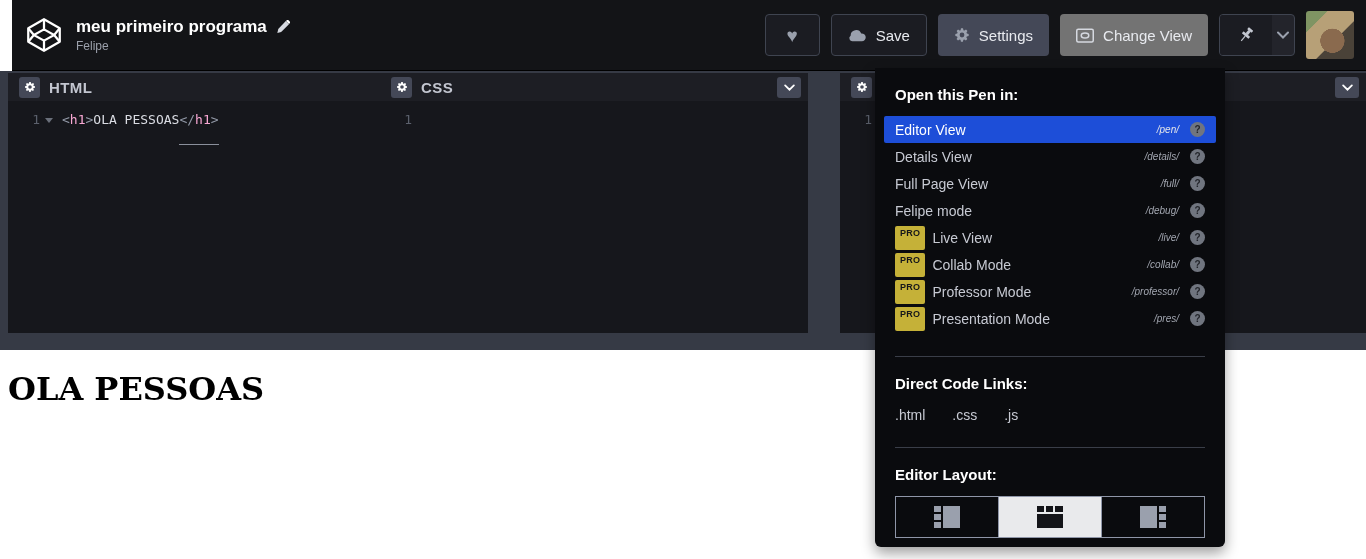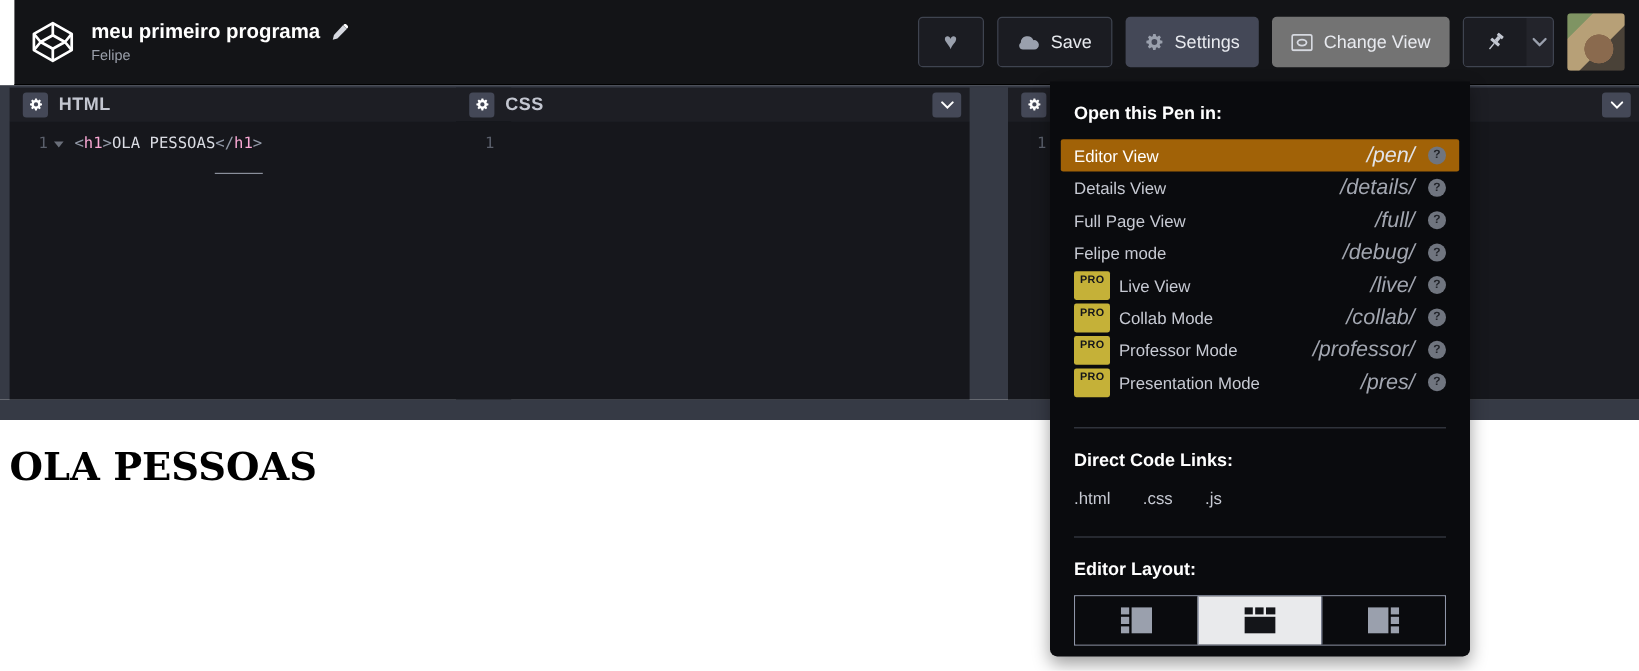--- a/index.html
+++ b/index.html
@@ -84,22 +84,22 @@
     font-size:32px; font-weight:bold; color:#000; line-height:1.15; }
 
   
   .dropdown { position:absolute; left:875px; top:68px; width:350px; height:479px;
     background:#0a0b0e; border-radius:0 0 6px 6px; z-index:20;
     box-shadow:0 6px 14px rgba(0,0,0,.38); }
   .dd-heading { color:#fff; font-weight:bold; font-size:15px; padding:18px 20px 13px; }
   .dd-menu { padding:0 9px; }
   .dd-row { height:27px; display:flex; align-items:center; padding:0 11px;
     border-radius:2px; font-size:14px; color:#c7cad3; cursor:pointer; }
-  .dd-row.active { background:#a16207; color:#fff; }
-  .dd-path { margin-left:auto; font-style:italic; color:#a2a6b0; font-size:18px; }
+  .dd-row.active { background:#1d4ed8; color:#fff; }
+  .dd-path { margin-left:auto; font-style:italic; color:#a2a6b0; font-size:10px; }
   .dd-row.active .dd-path { color:#e2e4ea; }
   .help { width:15px; height:15px; border-radius:50%; background:#70757f; color:#23252b;
     font-size:10px; font-weight:bold; display:flex; align-items:center; justify-content:center;
     margin-left:11px; flex:none; cursor:pointer; }
   .pro { background:#c5b138; color:#15161a; font-size:9px; font-weight:bold;
     padding:2px 5px 12px; border-radius:2px; margin-right:7px; letter-spacing:.3px; flex:none; }
   .dd-divider { border:none; border-top:1px solid #3a3e48; margin:24px 20px 0; }
   .dd-links { display:flex; gap:27px; padding:2px 20px 0; font-size:14px; color:#c7cad3; }
   .dd-links span { cursor:pointer; }
   .layout-group { display:flex; margin:0 20px; border:1px solid #8f96a8; }

